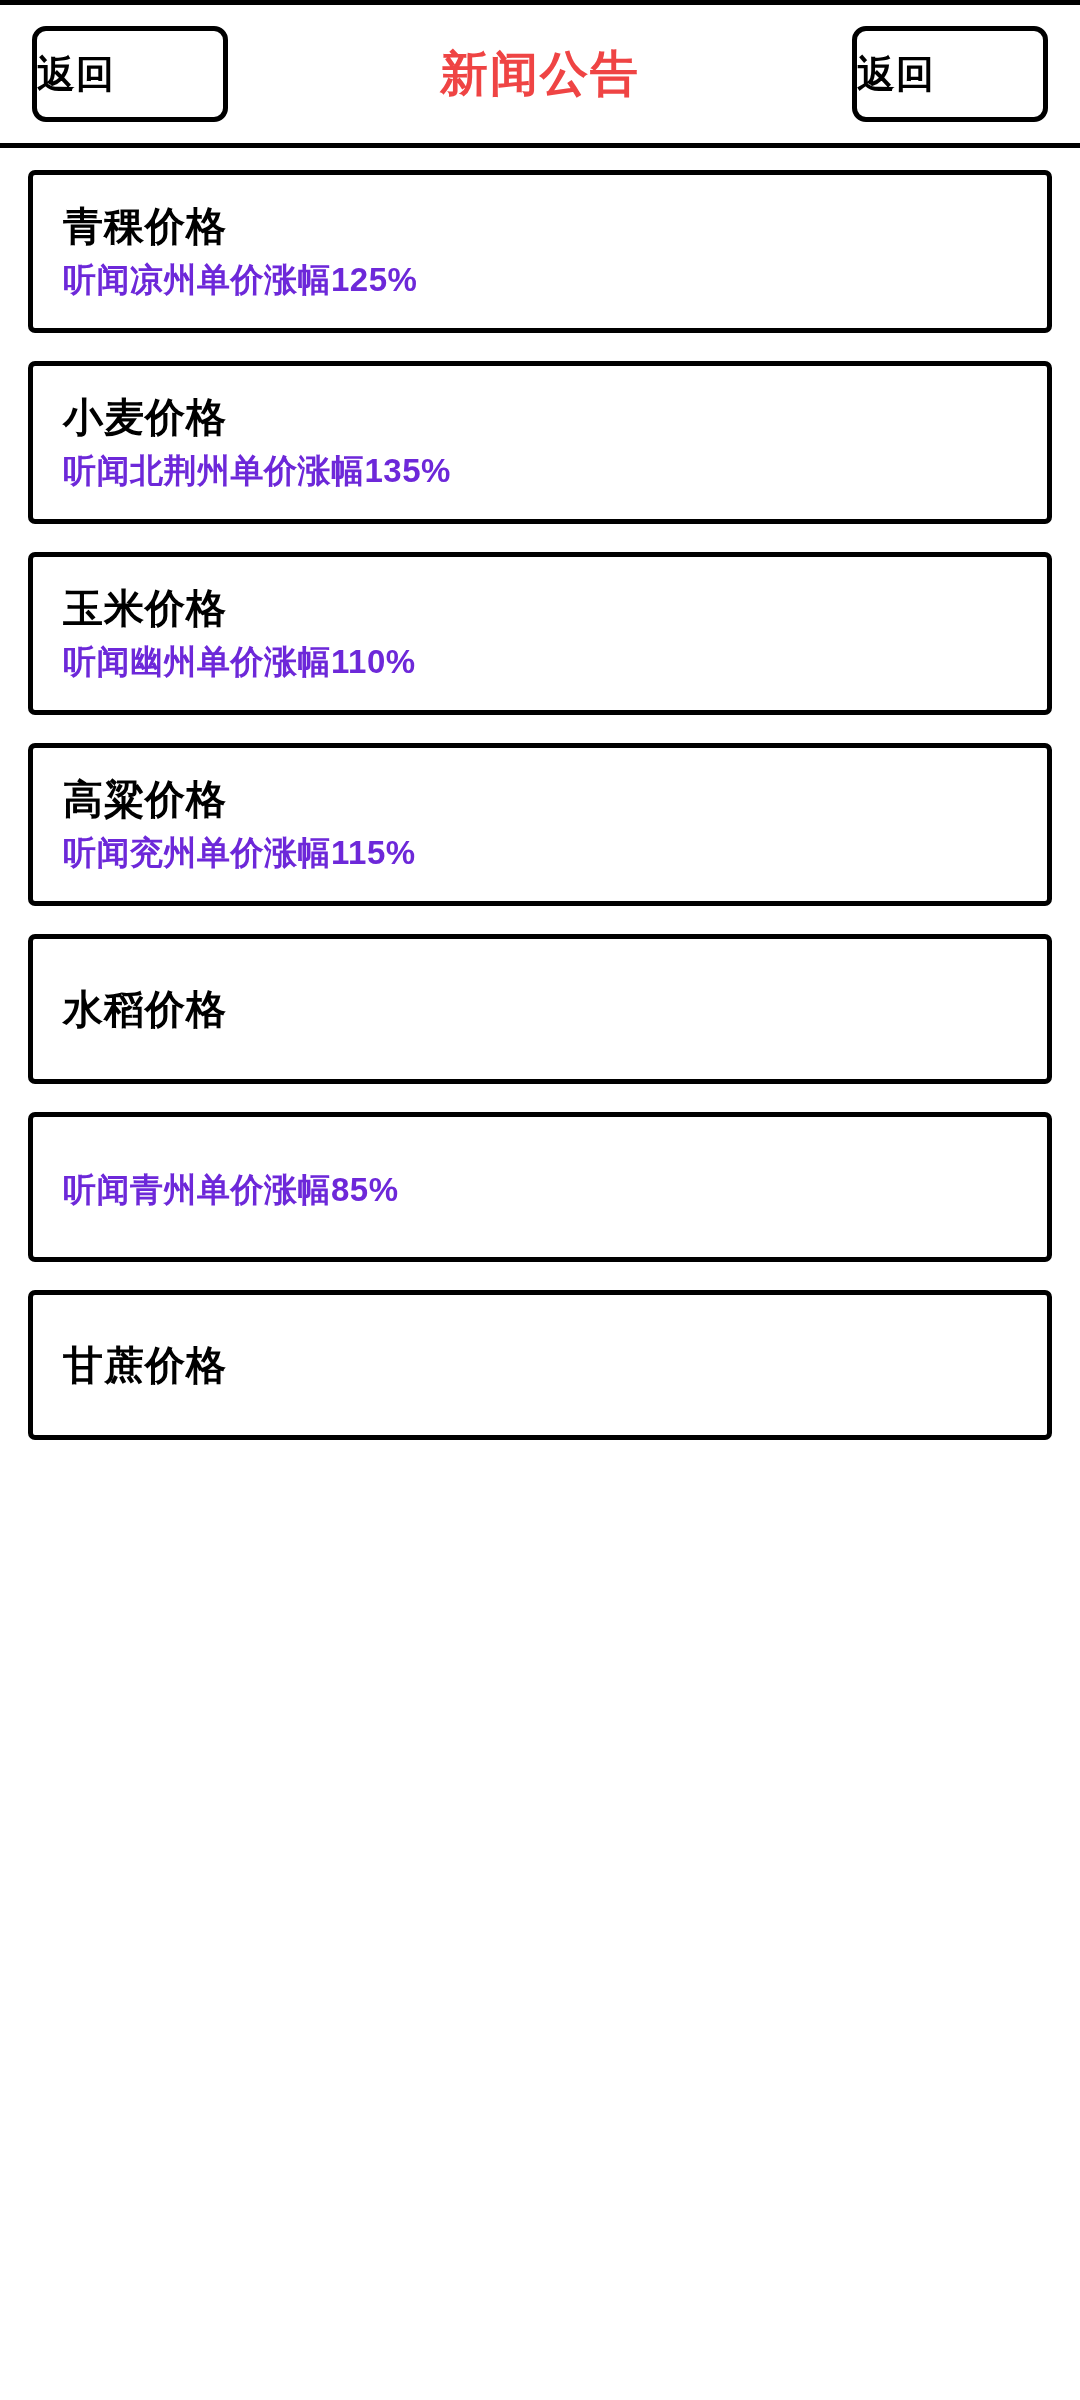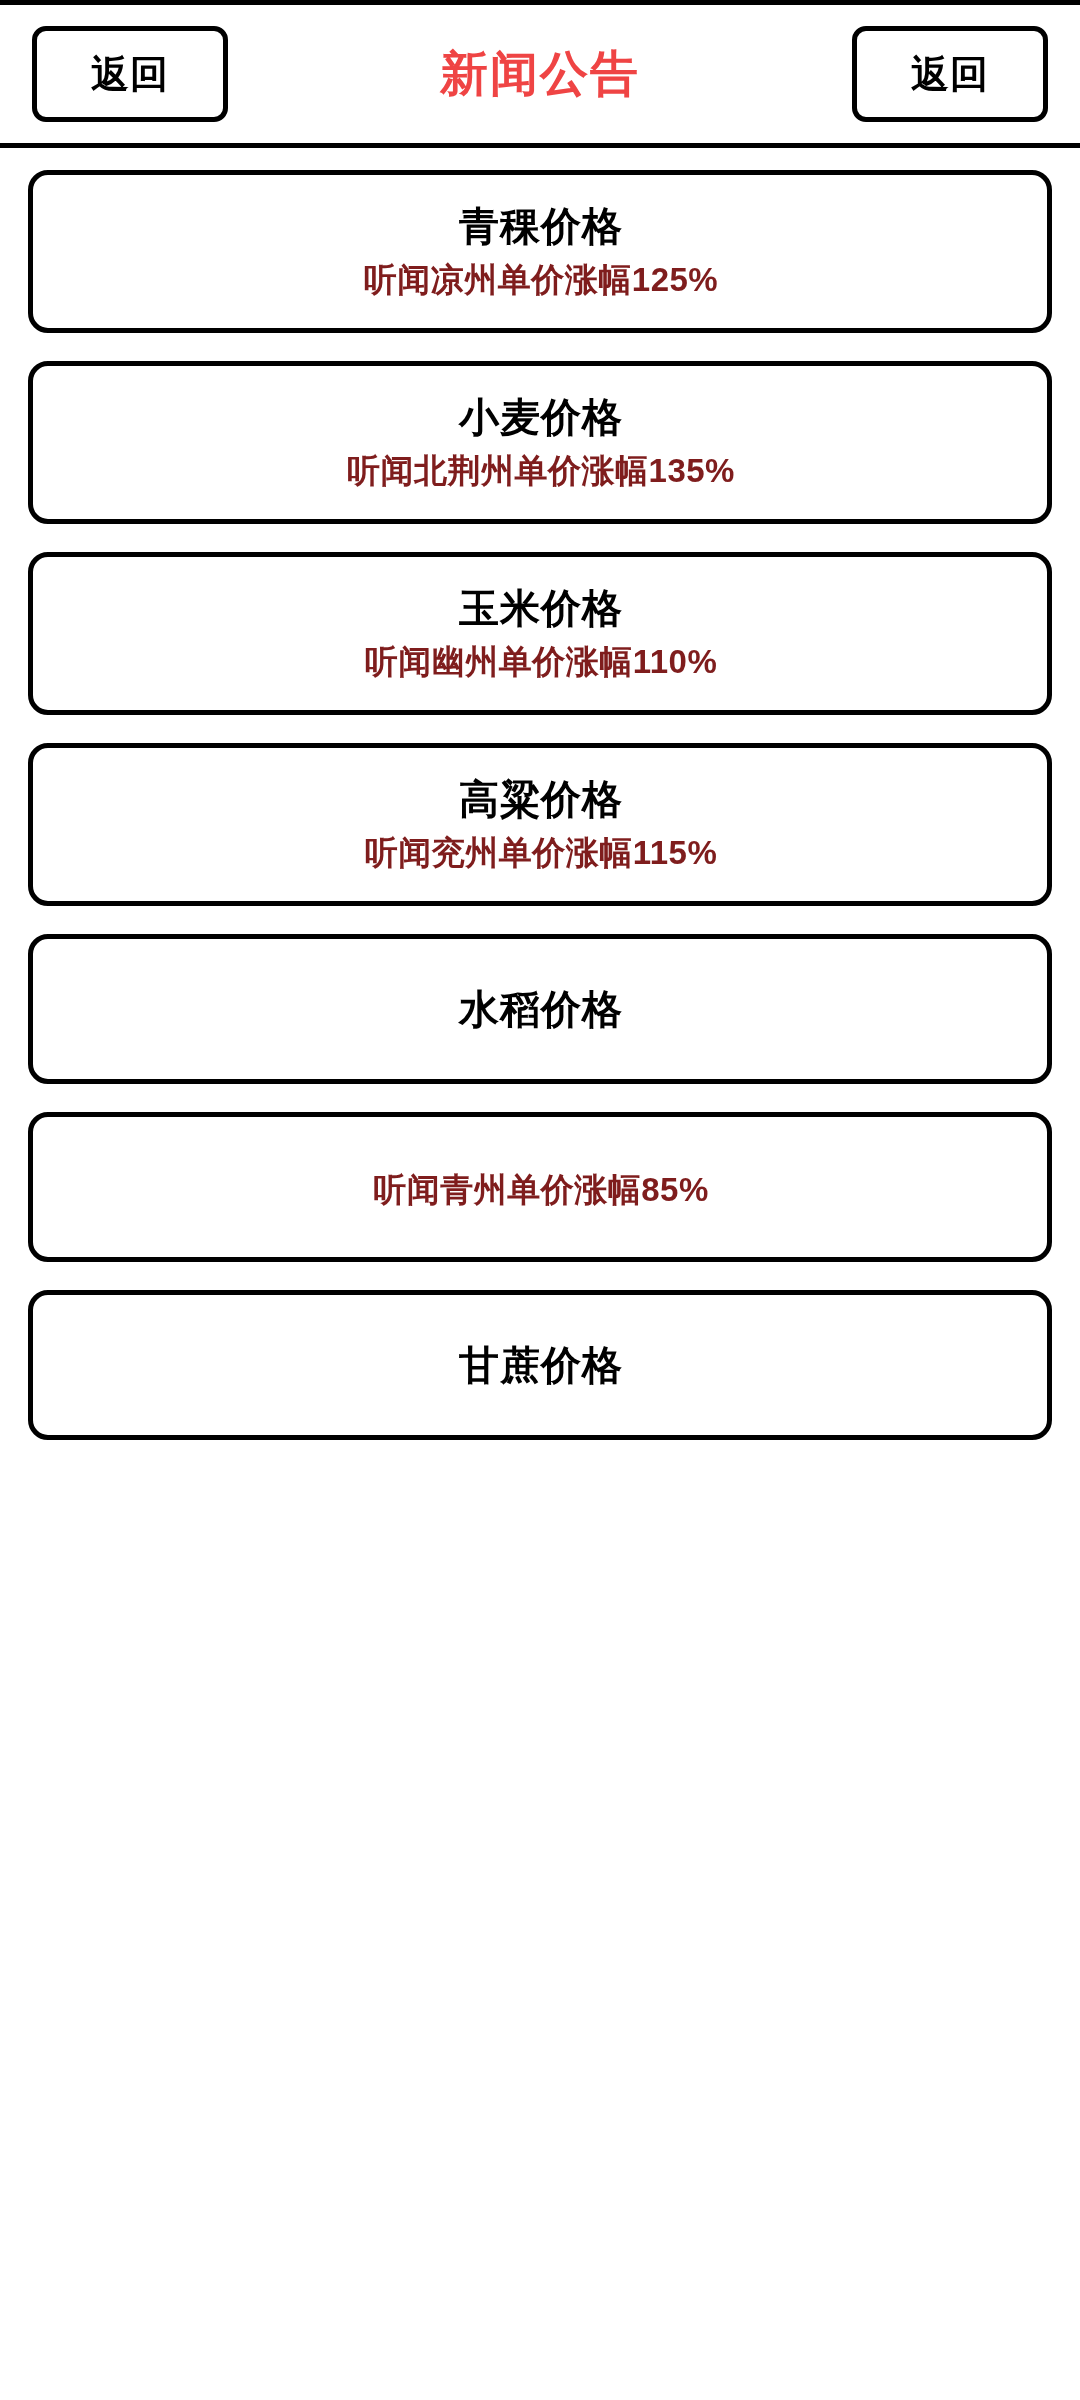--- a/index.html
+++ b/index.html
@@ -36,21 +36,21 @@
     background: #ffffff;
   }
   .btn-back {
     width: 196px;
     height: 96px;
     border: 5px solid #000000;
     border-radius: 14px;
     background: #ffffff;
     display: flex;
     align-items: center;
-    justify-content: center;
+    justify-content: flex-start;
     font-size: 38px;
     font-weight: bold;
     color: #000000;
     box-sizing: border-box;
     letter-spacing: 1px;
     cursor: pointer;
   }
   .header-title {
     position: absolute;
     left: 0;
@@ -62,43 +62,42 @@
     letter-spacing: 2px;
     pointer-events: none;
   }
   
   .news-list {
     padding: 22px 28px 0 28px;
     box-sizing: border-box;
   }
   .news-item {
     border: 5px solid #000000;
-    border-radius: 20px;
+    border-radius: 7px;
     background: #ffffff;
     box-sizing: border-box;
     padding: 26px 28px 26px 30px;
     margin-bottom: 28px;
     min-height: 150px;
     display: flex;
     flex-direction: column;
     justify-content: center;
     cursor: pointer;
-    text-align: center;
   }
   .news-title {
     font-size: 40px;
     font-weight: bold;
     color: #000000;
     line-height: 1.25;
     letter-spacing: 1px;
   }
   .news-desc {
     font-size: 33px;
     font-weight: bold;
-    color: #7f1d1d;
+    color: #6d28d9;
     line-height: 1.3;
     margin-top: 8px;
     letter-spacing: 0.5px;
   }
   .filler {
     flex: 1;
     background: #ffffff;
   }
 </style>
 </head>

